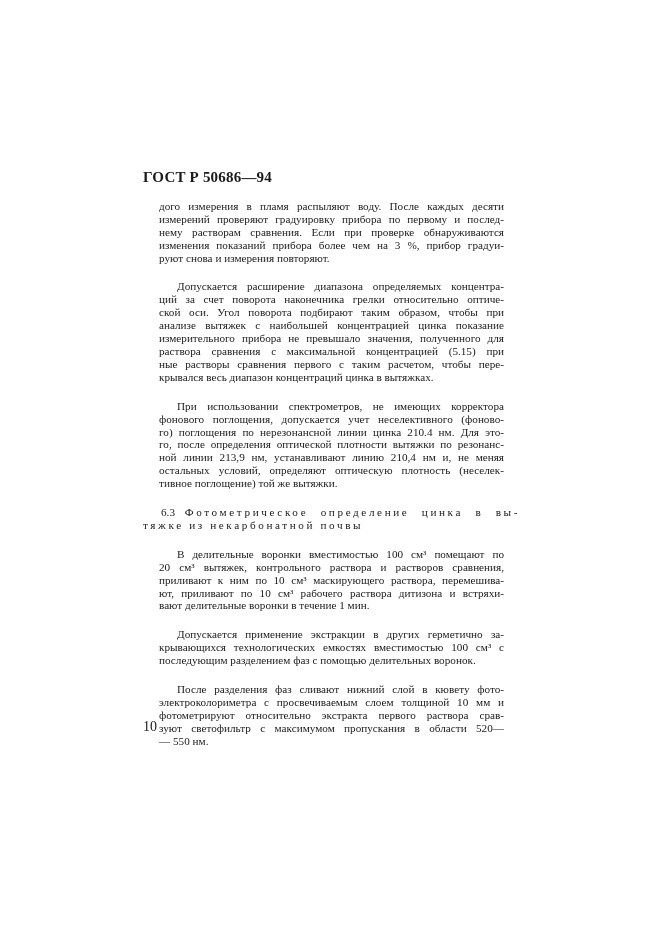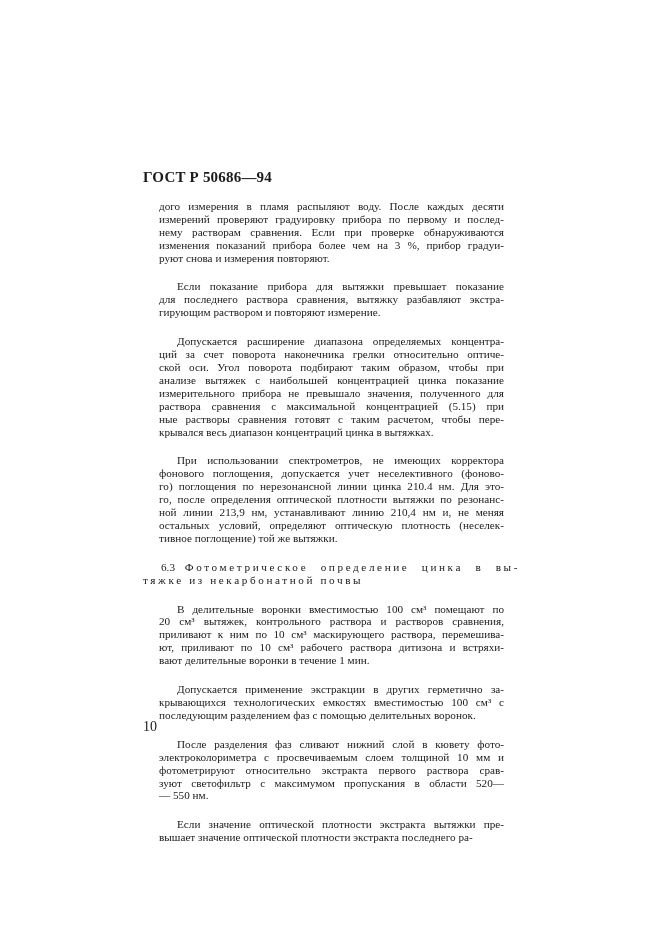--- a/index.html
+++ b/index.html
@@ -24,32 +24,27 @@
   <div class="header">ГОСТ Р 50686—94</div>
   <div id="body1">
       <div class="p">
         <span class="line">дого измерения в пламя распыляют воду. После каждых десяти</span>
         <span class="line">измерений проверяют градуировку прибора по первому и послед-</span>
         <span class="line">нему растворам сравнения. Если при проверке обнаруживаются</span>
         <span class="line">изменения показаний прибора более чем на 3 %, прибор градуи-</span>
         <span class="line last">руют снова и измерения повторяют.</span>
       </div>
       <div class="p">
-        <span class="line" style="text-indent: 18px;">Если показание прибора для вытяжки превышает показание</span>
-        <span class="line">для последнего раствора сравнения, вытяжку разбавляют экстра-</span>
-        <span class="line last">гирующим раствором и повторяют измерение.</span>
-      </div>
-      <div class="p">
         <span class="line" style="text-indent: 18px;">Допускается расширение диапазона определяемых концентра-</span>
         <span class="line">ций за счет поворота наконечника грелки относительно оптиче-</span>
         <span class="line">ской оси. Угол поворота подбирают таким образом, чтобы при</span>
         <span class="line">анализе вытяжек с наибольшей концентрацией цинка показание</span>
         <span class="line">измерительного прибора не превышало значения, полученного для</span>
         <span class="line">раствора сравнения с максимальной концентрацией (5.15) при</span>
-        <span class="line">ные растворы сравнения готовят с таким расчетом, чтобы пере-</span>
+        <span class="line">ные растворы сравнения первого с таким расчетом, чтобы пере-</span>
         <span class="line last">крывался весь диапазон концентраций цинка в вытяжках.</span>
       </div>
       <div class="p">
         <span class="line" style="text-indent: 18px;">При использовании спектрометров, не имеющих корректора</span>
         <span class="line">фонового поглощения, допускается учет неселективного (фоново-</span>
         <span class="line">го) поглощения по нерезонансной линии цинка 210.4 нм. Для это-</span>
         <span class="line">го, после определения оптической плотности вытяжки по резонанс-</span>
         <span class="line">ной линии 213,9 нм, устанавливают линию 210,4 нм и, не меняя</span>
         <span class="line">остальных условий, определяют оптическую плотность (неселек-</span>
         <span class="line last">тивное поглощение) той же вытяжки.</span>
@@ -72,20 +67,16 @@
         <span class="line">крывающихся технологических емкостях вместимостью 100 см³ с</span>
         <span class="line last">последующим разделением фаз с помощью делительных воронок.</span>
       </div>
       <div class="p gap">
         <span class="line" style="text-indent: 18px;">После разделения фаз сливают нижний слой в кювету фото-</span>
         <span class="line">электроколориметра с просвечиваемым слоем толщиной 10 мм и</span>
         <span class="line">фотометрируют относительно экстракта первого раствора срав-</span>
         <span class="line">зуют светофильтр с максимумом пропускания в области 520—</span>
         <span class="line last">— 550 нм.</span>
       </div>
-      <div class="p gap">
-        <span class="line" style="text-indent: 18px;">Если значение оптической плотности экстракта вытяжки пре-</span>
-        <span class="line last">вышает значение оптической плотности экстракта последнего ра-</span>
-      </div>
     </div>
 </div>
 
 <div class="pagenum">10</div>
 
 </body></html>

